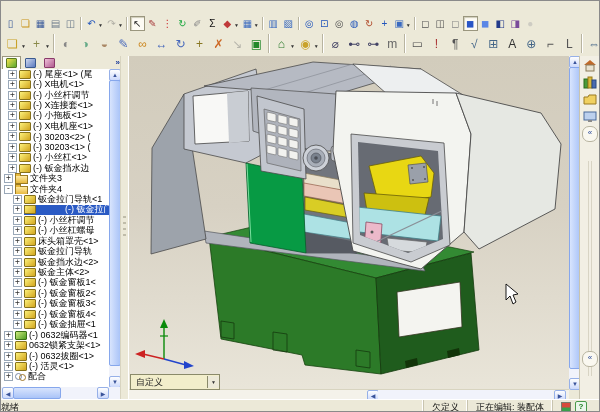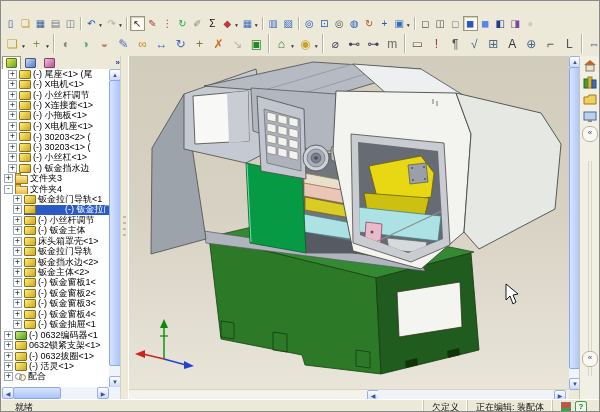--- a/index.html
+++ b/index.html
@@ -82,21 +82,21 @@
   
   #taskpane{position:absolute;left:578px;top:0;width:20px;height:343px;background:#f2efe4;border-left:1px solid #c8c4b0;}
   .tpicon{width:16px;height:15px;margin:2px auto 1px auto;display:flex;align-items:center;justify-content:center;}
   .tpchev{width:14px;height:14px;margin:2px auto;border:1px solid #b8b4a0;border-radius:7px;background:#faf8f0;
           color:#2a4a9a;font-size:8px;line-height:12px;text-align:center;}
   #tpline{position:absolute;left:8px;top:105px;width:2px;height:215px;border-left:1px solid #d8d4c4;border-right:1px solid #d8d4c4;}
   #tpchev2{position:absolute;left:2px;top:293px;}
   
   #statusbar{position:absolute;left:0;top:398px;width:100%;height:14px;background:#ece9d8;border-top:1px solid #fff;
              display:flex;align-items:center;font-size:9px;color:#111;}
-  #sb-ready{margin-left:14px;}
+  #sb-ready{margin-left:0;}
   #sb-right{margin-left:auto;display:flex;align-items:center;height:100%;}
   .sbcell{padding:0 8px;border-left:1px solid #c8c4b0;box-shadow:-1px 0 0 #fff;height:100%;display:flex;align-items:center;}
   #sb-rebuildicon{width:8px;height:9px;border:1px solid #7a7a6a;background:linear-gradient(#d84a3a 0 45%,#3aa04a 55% 100%);}
   #sb-help{width:10px;height:10px;border:1px solid #4a9a4a;border-radius:2px;background:#eaf6ea;color:#1a7a1a;
            font-size:8px;font-weight:bold;line-height:9px;text-align:center;margin:0 4px;}
 </style>
 </head>
 <body>
 
 <div id="app">
@@ -305,21 +305,21 @@
             <span class="exp">+</span>
             <span class="selwrap">
               <span class="tico ic-part"></span>
               <span class="tlabel">(-) 小丝杆调节</span>
             </span>
           </div>
           <div class="trow" style="padding-left: 12px;">
             <span class="exp">+</span>
             <span class="selwrap">
               <span class="tico ic-part"></span>
-              <span class="tlabel">(-) 钣金主体</span>
+              <span class="tlabel">(-) 小丝杠螺母</span>
             </span>
           </div>
           <div class="trow" style="padding-left: 12px;">
             <span class="exp">+</span>
             <span class="selwrap">
               <span class="tico ic-part"></span>
               <span class="tlabel">床头箱罩壳&lt;1&gt;</span>
             </span>
           </div>
           <div class="trow" style="padding-left: 12px;">
@@ -540,20 +540,24 @@
       <div id="vpvscroll" class="sbtrack">
         <div class="sbtn" style="left:0;top:0;width:10px;height:10px;">▲</div>
         <div class="sthumb" style="left:0;top:11px;width:10px;height:300px;"></div>
         <div class="sbtn" style="left:0;top:322px;width:10px;height:10px;">▼</div>
       </div>
       <div id="vphstrip">
         <div class="sbtn" style="left:238px;top:0;width:10px;height:9px;">◀</div>
         <div class="sbtrack" style="left:249px;top:0;width:175px;height:9px;"></div>
         <div class="sbtn" style="left:425px;top:0;width:10px;height:9px;">▶</div>
       </div>
+      <div id="viewcombo">
+        <span class="val">自定义</span>
+        <span class="cbtn">▼</span>
+      </div>
     </div>
 
     <div id="taskpane">
       <div id="tpicons">
           <div class="tpicon">
             <svg width="14" height="13">
               <polygon points="7,1 13,6 1,6" fill="#c06a2a"></polygon>
               <rect x="3" y="6" width="8" height="6" fill="#e8e2d0" stroke="#8a7a5a"></rect>
             </svg>
           </div>

